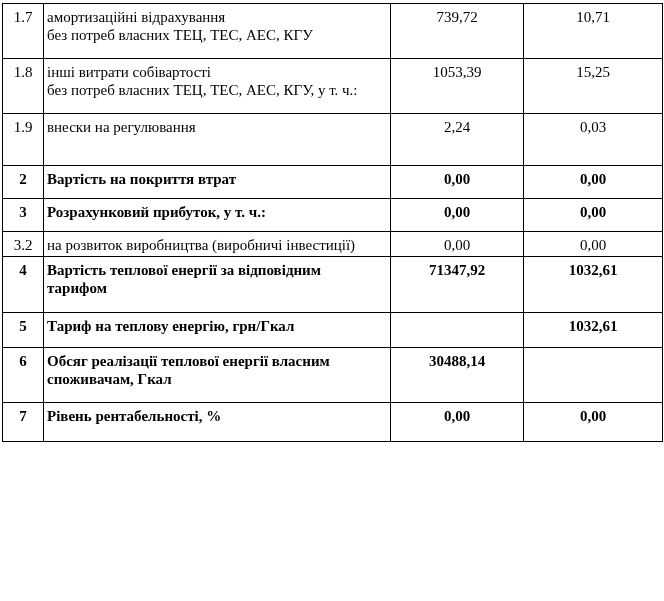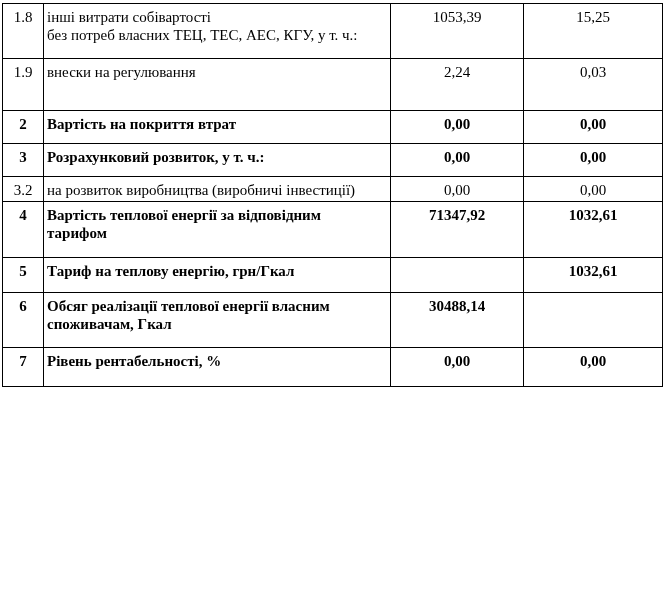--- a/index.html
+++ b/index.html
@@ -36,41 +36,48 @@
 
 <table class="tariff-table">
   <colgroup>
     <col style="width:41px">
     <col style="width:347px">
     <col style="width:133px">
     <col style="width:139px">
   </colgroup>
   <tbody>
     <tr style="height:55px">
+      <td class="num">1.7</td>
+      <td class="desc">амортизаційні відрахування
+без потреб власних ТЕЦ, ТЕС, АЕС, КГУ</td>
+      <td class="val">739,72</td>
+      <td class="val">10,71</td>
+    </tr>
+    <tr style="height:55px">
       <td class="num">1.8</td>
       <td class="desc">інші витрати собівартості
 без потреб власних ТЕЦ, ТЕС, АЕС, КГУ, у т. ч.:</td>
       <td class="val">1053,39</td>
       <td class="val">15,25</td>
     </tr>
     <tr style="height:52px">
       <td class="num">1.9</td>
       <td class="desc">внески на регулювання</td>
       <td class="val">2,24</td>
       <td class="val">0,03</td>
     </tr>
     <tr class="bold" style="height:33px">
       <td class="num">2</td>
       <td class="desc">Вартість на покриття втрат</td>
       <td class="val">0,00</td>
       <td class="val">0,00</td>
     </tr>
     <tr class="bold" style="height:33px">
       <td class="num">3</td>
-      <td class="desc">Розрахунковий розвиток, у т. ч.:</td>
+      <td class="desc">Розрахунковий прибуток, у т. ч.:</td>
       <td class="val">0,00</td>
       <td class="val">0,00</td>
     </tr>
     <tr style="height:23px">
       <td class="num">3.2</td>
       <td class="desc">на розвиток виробництва (виробничі інвестиції)</td>
       <td class="val">0,00</td>
       <td class="val">0,00</td>
     </tr>
     <tr class="bold" style="height:56px">

